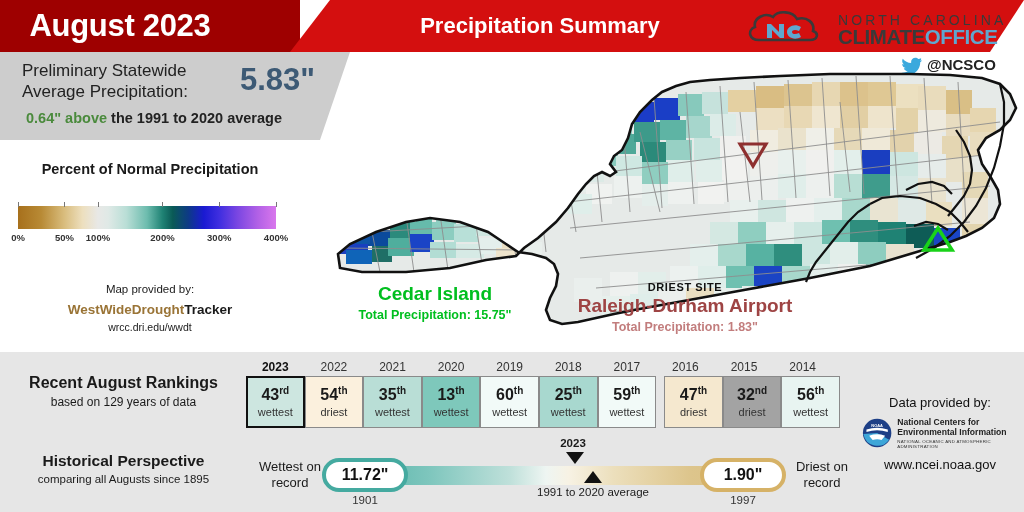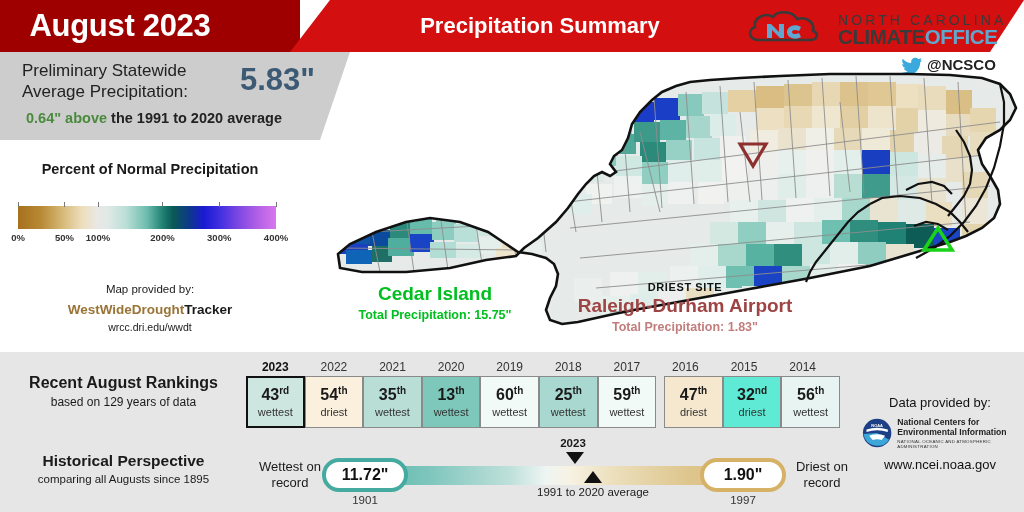--- a/index.html
+++ b/index.html
@@ -498,21 +498,21 @@
       <div class="rtxt">wettest</div>
     </div>
     <div class="rcell" style="background: rgb(242, 250, 248);">
       <div class="rnum">59<sup>th</sup></div>
       <div class="rtxt">wettest</div>
     </div>
     <div class="rcell" style="background: rgb(245, 232, 207); margin-left: 8px;">
       <div class="rnum">47<sup>th</sup></div>
       <div class="rtxt">driest</div>
     </div>
-    <div class="rcell" style="background: #5eead4;">
+    <div class="rcell" style="background: #a3a3a3;">
       <div class="rnum">32<sup>nd</sup></div>
       <div class="rtxt">driest</div>
     </div>
     <div class="rcell" style="background: rgb(232, 244, 241);">
       <div class="rnum">56<sup>th</sup></div>
       <div class="rtxt">wettest</div>
     </div>
   </div>
 
 <div class="abs" id="hist-head">

